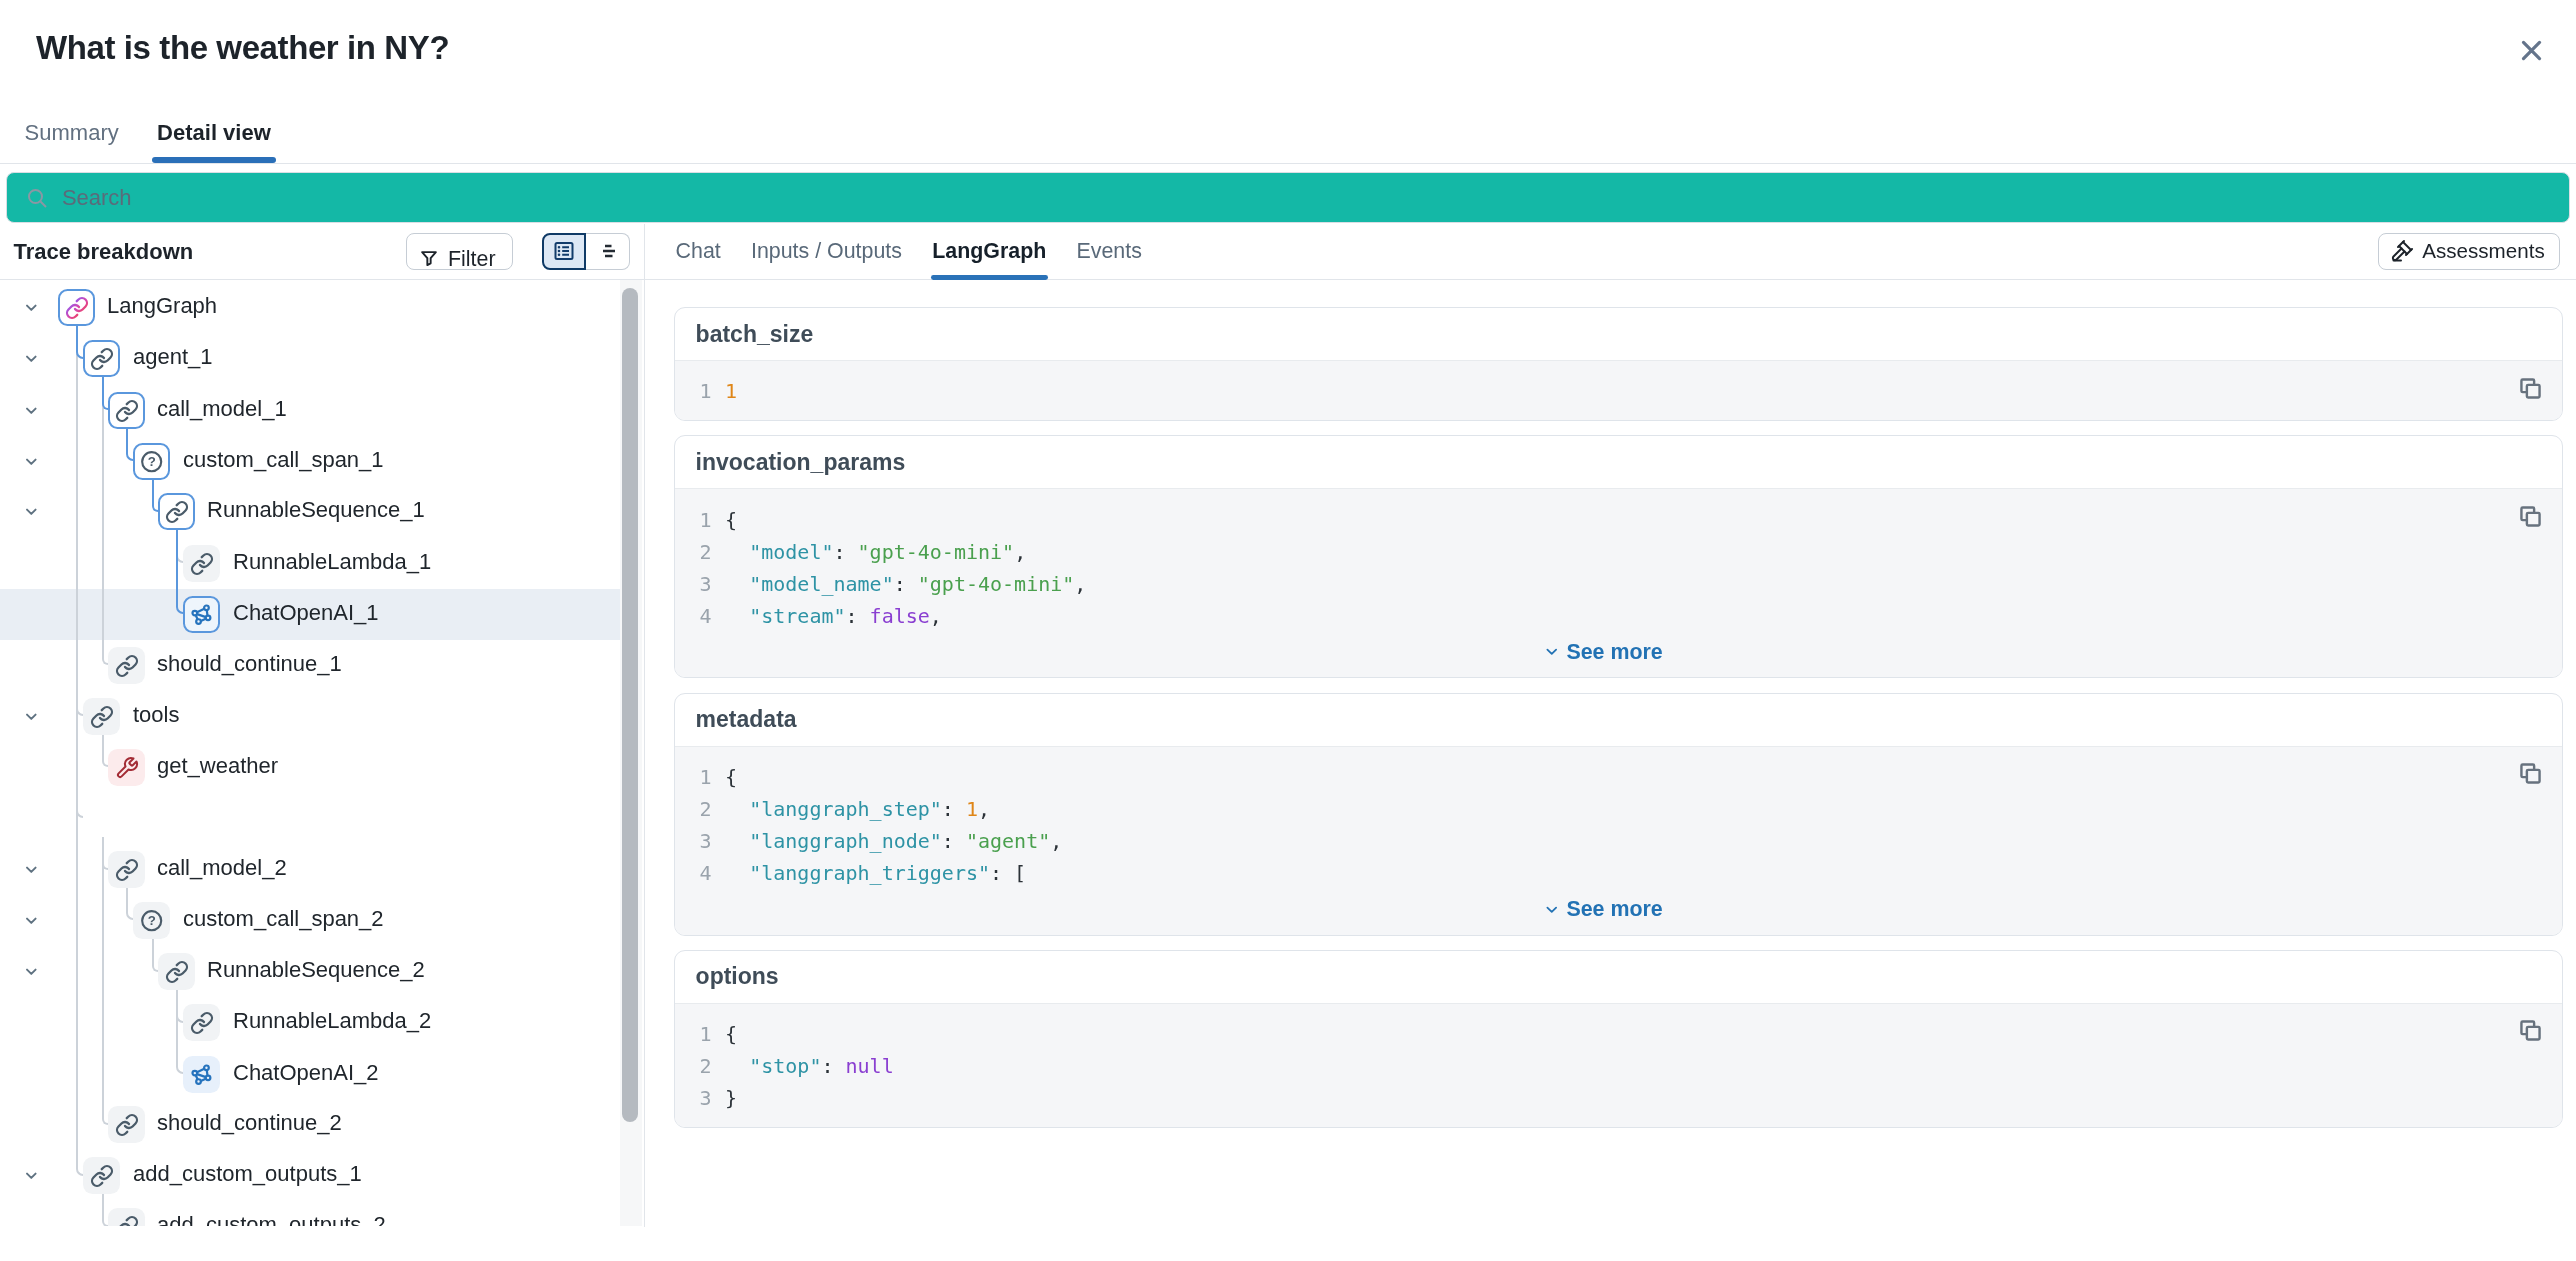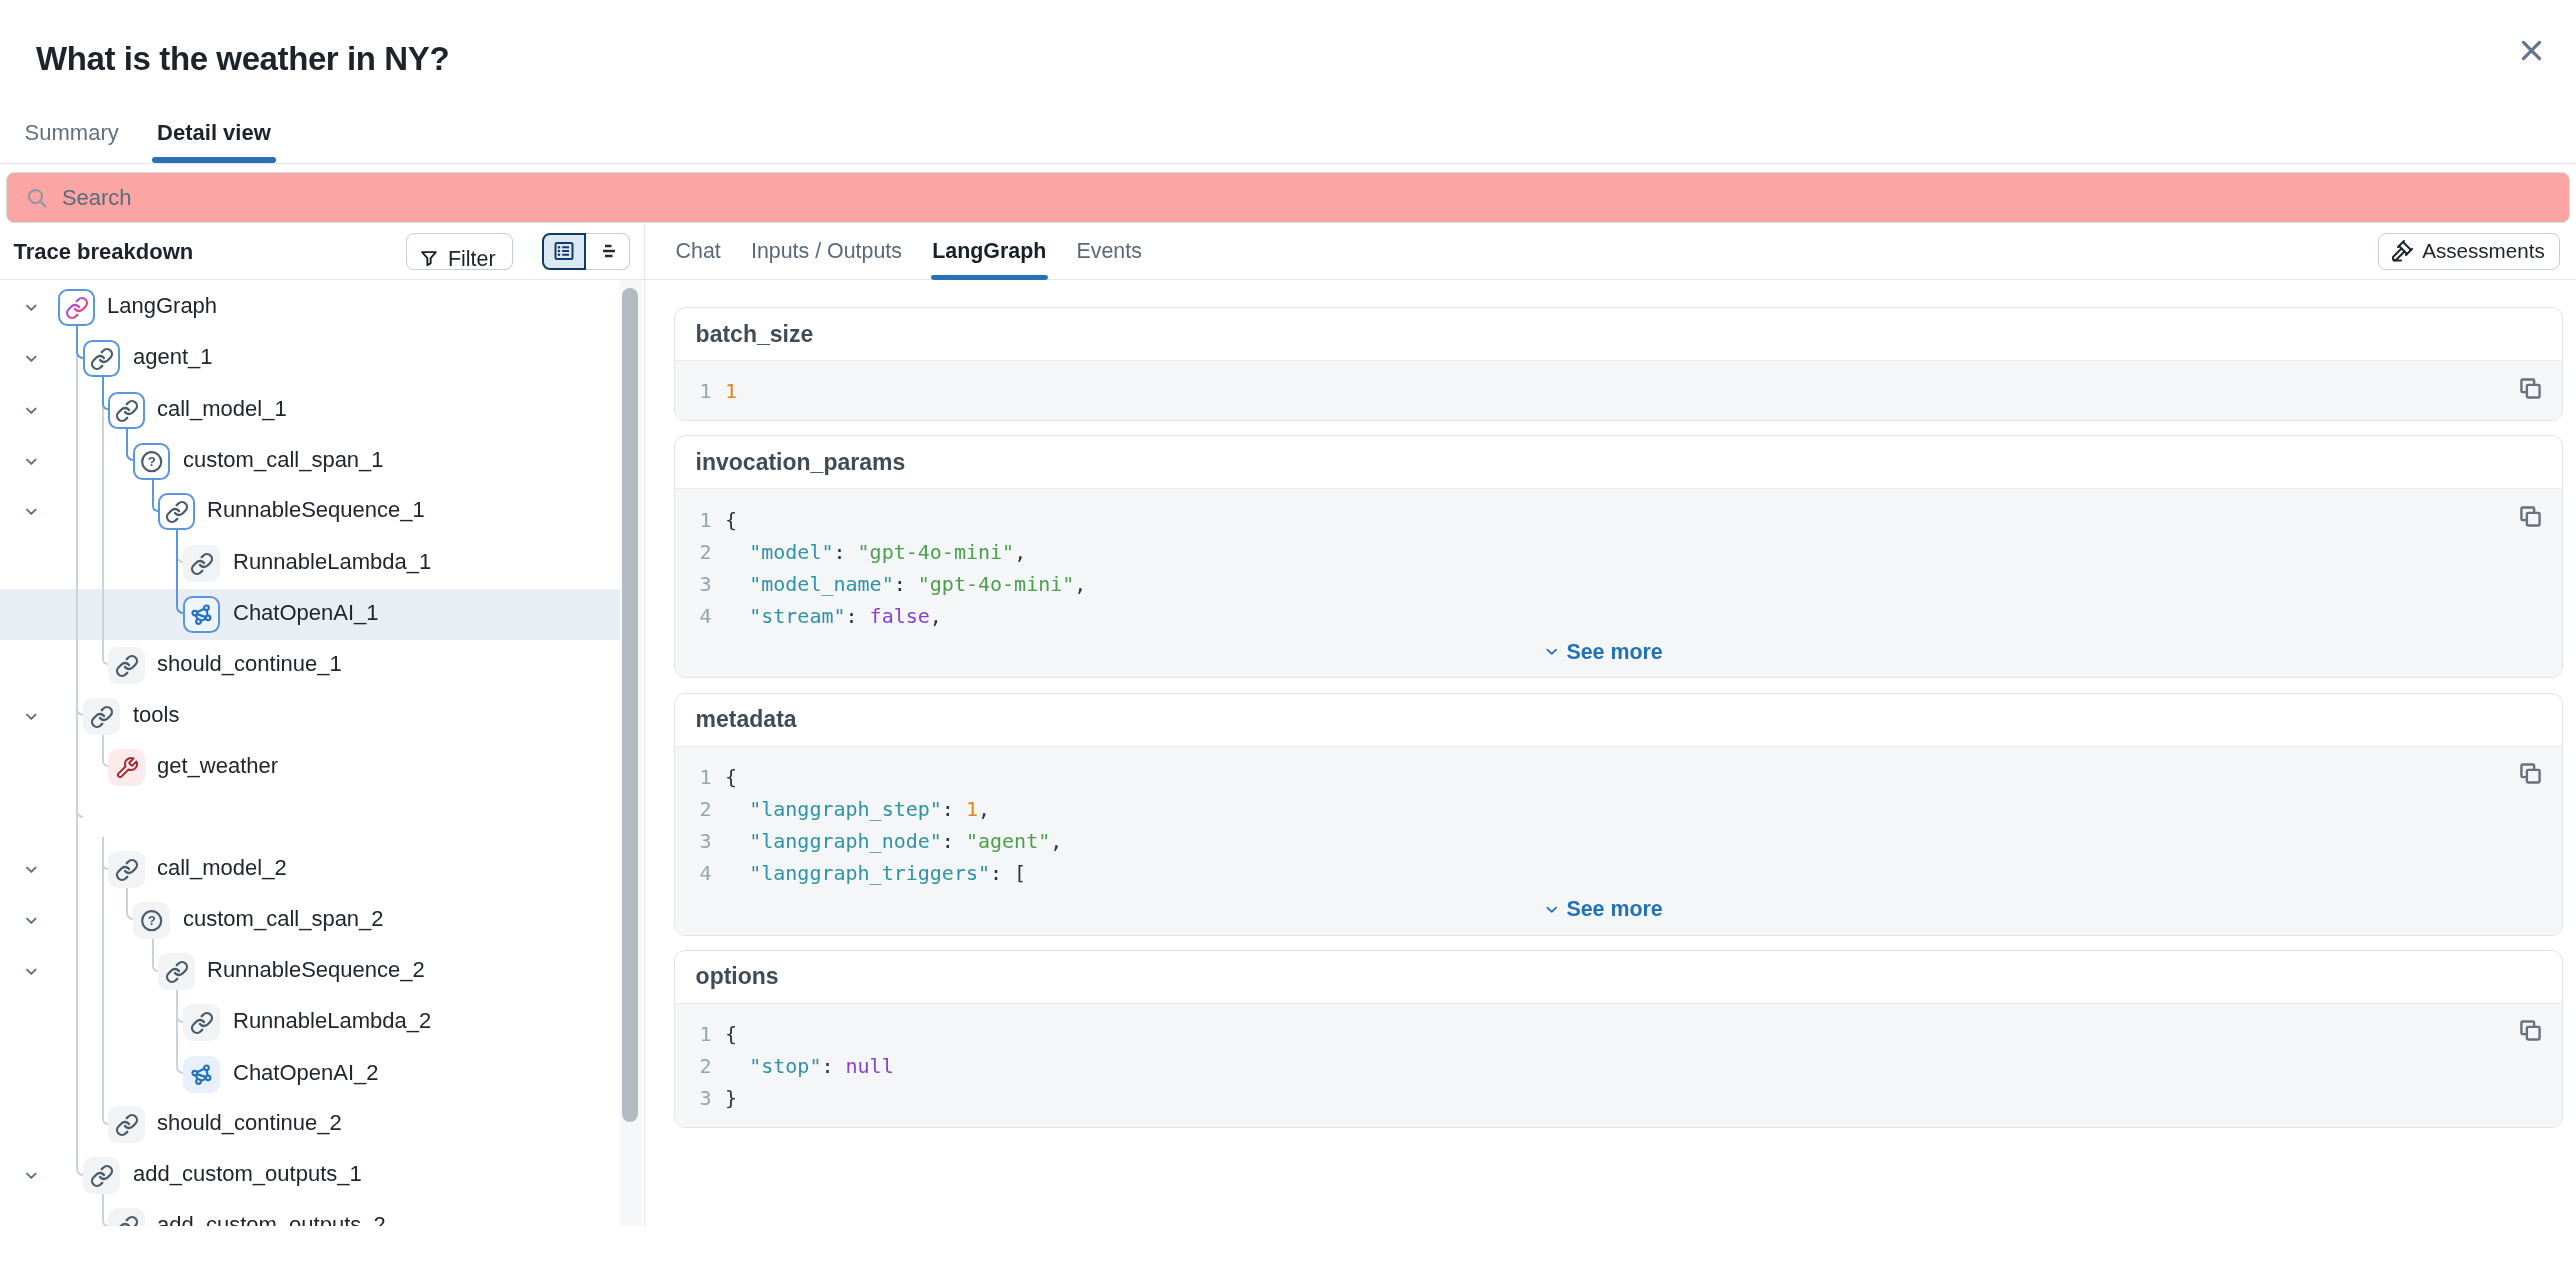--- a/index.html
+++ b/index.html
@@ -3,31 +3,31 @@
 <meta charset="utf-8">
 <style>
   html,body{margin:0;padding:0;}
   body{
     width:2576px;height:1261px;background:#ffffff;overflow:hidden;
     font-family:"Liberation Sans", sans-serif;color:#1d232a;position:relative;
   }
   svg{display:block}
   
   .hdr{position:relative;height:103px;}
-  .hdr-title{position:absolute;left:36px;top:40px;font-size:33px;font-weight:700;letter-spacing:-0.4px;color:#1d232a;}
+  .hdr-title{position:absolute;left:36px;top:29px;font-size:33px;font-weight:700;letter-spacing:-0.4px;color:#1d232a;}
   .close-btn{position:absolute;right:27px;top:33px;width:35px;height:35px;border:none;background:transparent;color:#64748b;cursor:pointer;padding:0;}
   
   .main-tabs{height:61px;border-bottom:1.6px solid #e1e5ea;padding-left:21.4px;display:flex;align-items:flex-end;box-sizing:border-box;}
   .mtab{position:relative;font-size:22px;color:#627080;font-weight:500;padding:0 3.2px 17.5px 3.2px;cursor:pointer;}
   .mtab + .mtab{margin-left:32px;}
   .mtab.active{color:#1d232a;font-weight:700;}
   .mtab.active::after{content:"";position:absolute;left:-1.6px;right:-1.6px;bottom:0;height:6.4px;border-radius:3.2px;background:#2a6fb8;}
   
   .search-wrap{padding:8px 6.4px 0 6.4px;}
-  .search-box{height:51px;border:1.6px solid #d9dee4;border-radius:8px;display:flex;align-items:center;box-sizing:border-box;background:#fca5a5;}
+  .search-box{height:51px;border:1.6px solid #d9dee4;border-radius:8px;display:flex;align-items:center;box-sizing:border-box;background:#14b8a6;}
   .search-ic{margin:0 11px 0 17.5px;color:#8a97a3;}
   .search-input{border:none;outline:none;flex:1;font-size:22px;font-family:"Liberation Sans",sans-serif;color:#1d232a;background:transparent;}
   .search-input::placeholder{color:#5a6b7a;}
   
   .main{position:absolute;left:0;top:224px;width:2576px;height:1003px;display:flex;}
   .left-panel{width:645px;box-sizing:border-box;border-right:1.6px solid #e1e5ea;position:relative;}
   .lp-header{height:56px;box-sizing:border-box;border-bottom:1.6px solid #e1e5ea;display:flex;align-items:center;position:relative;}
   .lp-title{font-size:22px;font-weight:700;color:#1d232a;margin-left:13.5px;}
   .filter-btn{position:absolute;left:406px;top:8.7px;height:37px;padding:16px 16px 0 11px;border:1.6px solid #c6cdd5;border-radius:8px;background:#fff;display:flex;align-items:center;gap:8px;font-size:21.4px;color:#1d232a;font-family:"Liberation Sans",sans-serif;cursor:pointer;}
   .toggle-group{position:absolute;left:542px;top:8.7px;display:flex;height:37px;}

